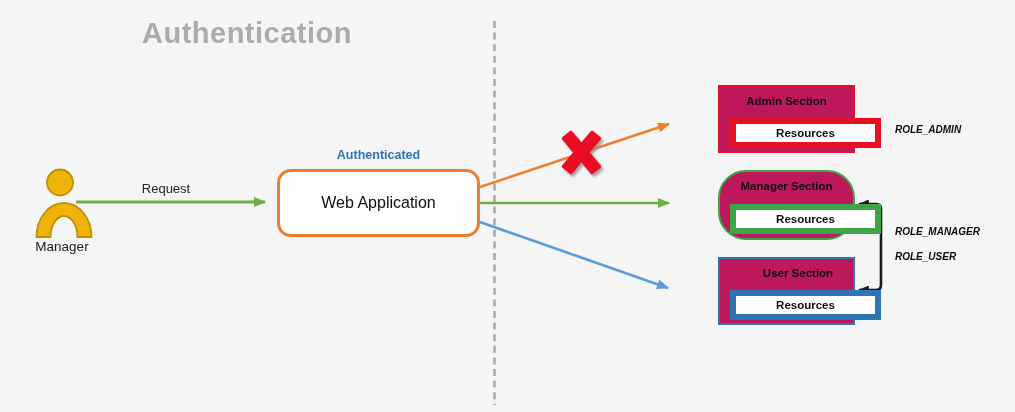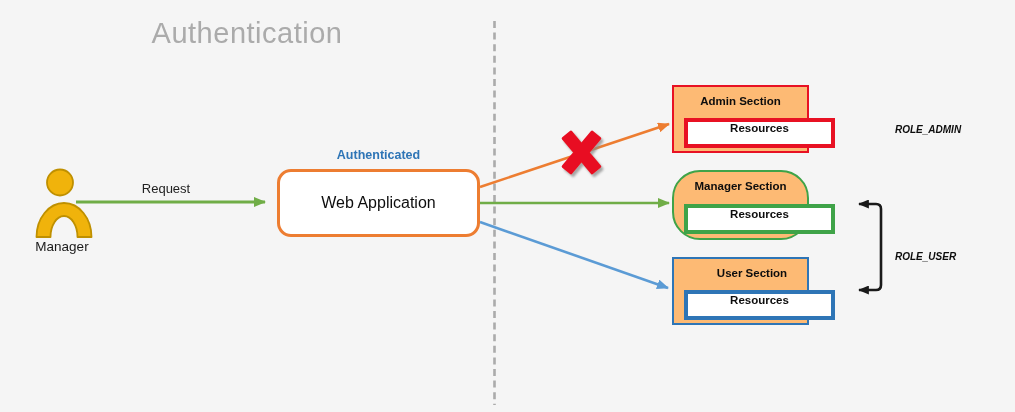--- a/index.html
+++ b/index.html
@@ -2,21 +2,21 @@
 <html><head>
 <meta charset="utf-8">
 <style>
   html,body{margin:0;padding:0;}
   .canvas{
     position:relative;width:1015px;height:412px;background:#F5F5F5;
     font-family:"Liberation Sans",sans-serif;overflow:hidden;color:#111;
   }
   .phase-title{
     position:absolute;top:17px;width:310px;text-align:center;
-    font-size:29px;font-weight:normal;color:#ABABAB;letter-spacing:0.5px;
+    font-size:29px;font-weight:bold;color:#ABABAB;letter-spacing:0.5px;
   }
   #title-left{left:92px;}
   #title-right{left:598px;}
   .svg-layer{position:absolute;left:0;top:0;}
   .actor-label{
     position:absolute;left:20px;top:239px;width:84px;text-align:center;
     font-size:13.5px;color:#1a1a1a;
   }
   .request-label{
     position:absolute;left:110px;top:181px;width:112px;text-align:center;
@@ -26,29 +26,29 @@
     position:absolute;left:277px;top:148px;width:203px;text-align:center;
     font-size:12.5px;font-weight:bold;color:#2E75B6;
   }
   .webapp-box{
     position:absolute;left:277px;top:169px;width:203px;height:68px;
     box-sizing:border-box;background:#FFFFFF;border:3px solid #ED7D31;
     border-radius:14px;display:flex;align-items:center;justify-content:center;
     font-size:16px;font-weight:normal;color:#0d0d0d;
   }
   .section{
-    position:absolute;left:672px;width:137px;height:68px;box-sizing:border-box;
-    background:#fdba74;border:2px solid #888;
+    position:absolute;left:718px;width:137px;height:68px;box-sizing:border-box;
+    background:#be185d;border:2px solid #888;
   }
   .section .section-title{
     text-align:center;margin-top:8px;font-size:11.5px;font-weight:bold;color:#0d0d0d;
   }
   .section .resources-box{
     position:absolute;left:10px;top:31px;width:151px;height:30px;box-sizing:border-box;
-    background:#FFFFFF;border:4px solid #701a75;display:flex;
+    background:#FFFFFF;border:6px solid #701a75;display:flex;align-items:center;
     justify-content:center;font-size:11.5px;font-weight:bold;color:#0d0d0d;
   }
   #section-admin{top:85px;border-color:#E81123;}
   #section-admin .resources-box{border-color:#E81123;}
   #section-manager{top:170px;height:70px;border-color:#3FA348;border-radius:28px;}
   #section-manager .resources-box{top:32px;border-color:#3FA348;}
   #section-user{top:257px;border-color:#2E75B6;padding-left:23px;}
   #section-user .resources-box{border-color:#2E75B6;}
   .role-label{
     position:absolute;left:895px;font-size:10px;font-weight:bold;color:#0d0d0d;
@@ -138,15 +138,16 @@
   </div>
 
   <div class="section" id="section-user">
     <div class="section-title">User Section</div>
     <div class="resources-box">
       <span>Resources</span>
     </div>
   </div>
 
   <div class="role-label" id="role-admin">ROLE_ADMIN</div>
+  <div class="role-label" id="role-manager">ROLE_MANAGER</div>
   <div class="role-label" id="role-user">ROLE_USER</div>
 
 </div>
 
 </body></html>

